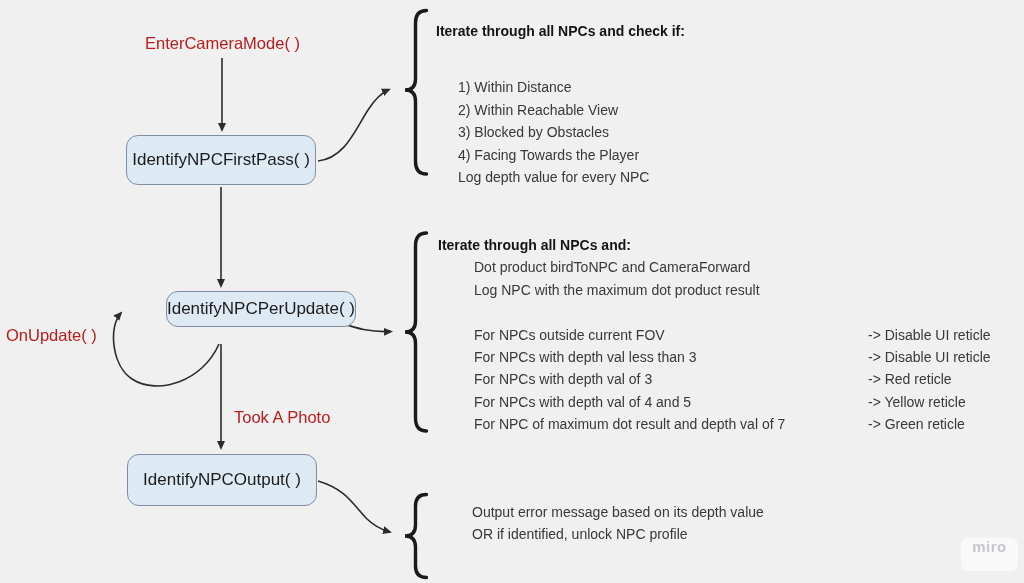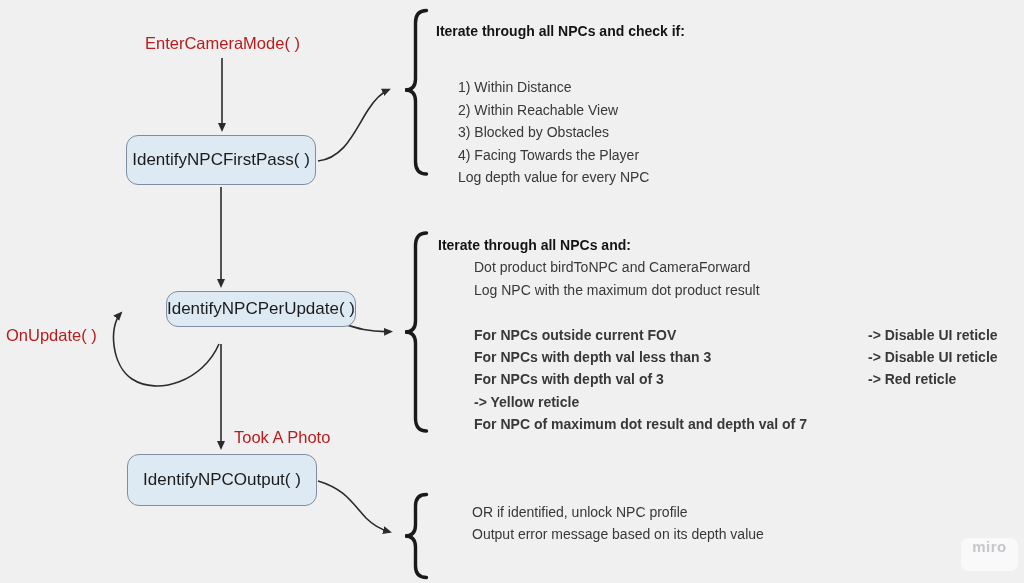--- a/index.html
+++ b/index.html
@@ -23,32 +23,32 @@
     box-sizing:border-box;
     white-space:nowrap;
   }
   #node-first-pass { left:126px; top:135px; }
   #node-per-update { left:126px; top:291px; height:36px;margin-left:40px; }
   #node-output     { left:127px; top:454px; height:52px; }
 
   .flabel { position:absolute; font-size:16.5px; color:#b91c1c; white-space:nowrap; }
   #label-start      { left:130px; top:34px; width:185px; text-align:center; }
   #label-onupdate   { left:6px;   top:326px; }
-  #label-tookphoto  { left:234px; top:428px;text-align:center; }
+  #label-tookphoto  { left:234px; top:408px;text-align:center; }
 
   .tblock { position:absolute; font-size:14px; line-height:22.4px; color:#383838; }
   #note-1 { left:436px; top:20px;  width:420px; }
   #note-2 { left:438px; top:234px; width:586px; }
   #note-3 { left:436px; top:501px; width:480px; }
   .tb-title { font-weight:bold; color:#141414; white-space:nowrap; }
   .indent-sm { margin-left:22px;margin-top:34px; }
   .indent-md { margin-left:36px; }
   .tb-line { white-space:nowrap; }
   .tb-blank { height:22.4px; }
-  .tb-row { display:flex; white-space:nowrap;font-weight:bold; }
+  .tb-row { display:flex; white-space:nowrap; }
   .tb-row .cond { width:394px; flex:none; }
 
   .watermark {
     position:absolute; left:961px; top:538px;
     width:57px; height:33px;
     background:rgba(255,255,255,0.6);
     border-radius:7px;
     display:flex; align-items:flex-start; justify-content:center;
     font-size:15px; font-weight:600; letter-spacing:0.5px;
     color:#c6c6cb;
@@ -120,32 +120,34 @@
       </div>
       <div class="tb-row">
         <span class="cond">For NPCs with depth val less than 3</span>
         <span class="outcome">-&gt; Disable UI reticle</span>
       </div>
       <div class="tb-row">
         <span class="cond">For NPCs with depth val of 3</span>
         <span class="outcome">-&gt; Red reticle</span>
       </div>
       <div class="tb-row">
+        <span class="cond">For NPCs with depth val of 4 and 5</span>
         <span class="outcome">-&gt; Yellow reticle</span>
       </div>
       <div class="tb-row">
         <span class="cond">For NPC of maximum dot result and depth val of 7</span>
+        <span class="outcome">-&gt; Green reticle</span>
       </div>
     </div>
   </div>
 
   <div class="tblock" id="note-3">
     <div class="indent-md">
+      <div class="tb-line">Output error message based on its depth value</div>
       <div class="tb-line">OR if identified, unlock NPC profile</div>
-      <div class="tb-line">Output error message based on its depth value</div>
     </div>
   </div>
 
   <div class="watermark">
     <span>miro</span>
   </div>
 
 </div>
 
 </body></html>

